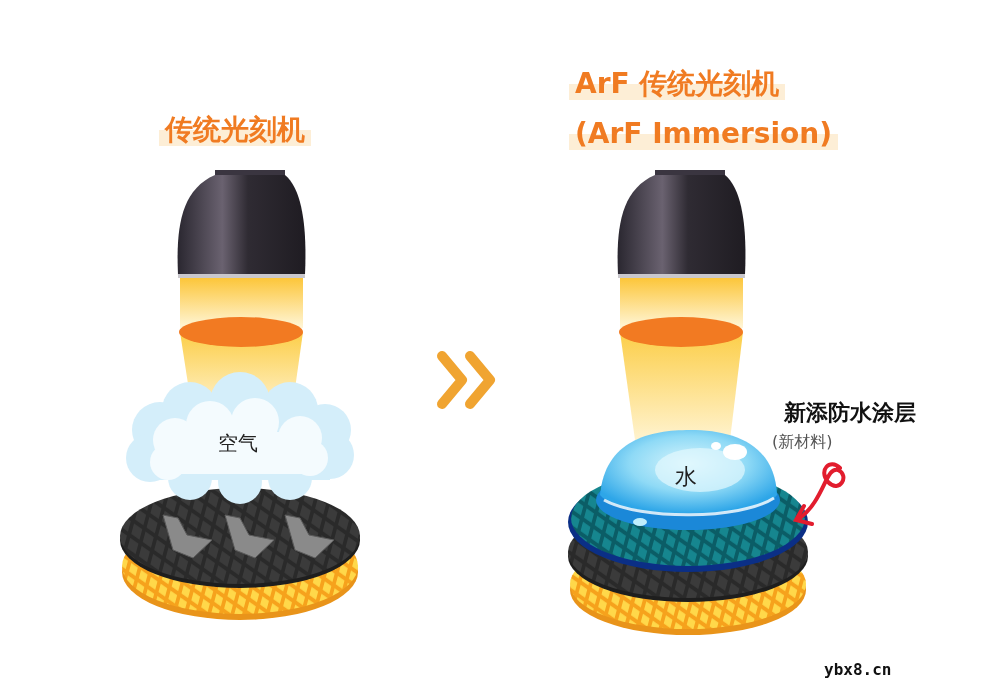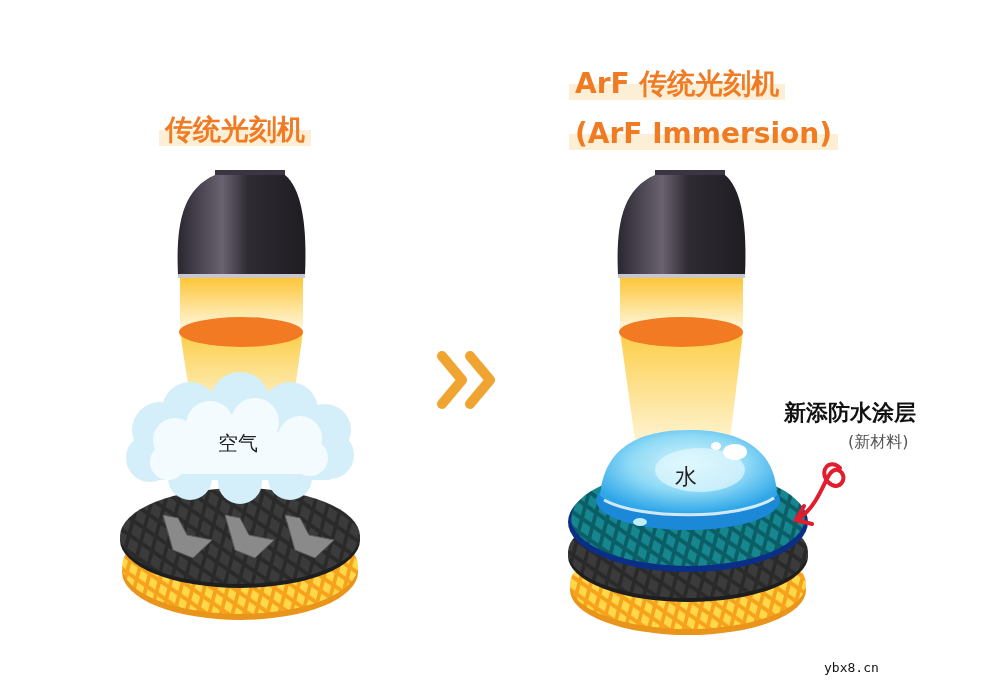--- a/index.html
+++ b/index.html
@@ -9,22 +9,22 @@
     .title .hl { position: relative; display: inline-block; }
     .title .hl::before { content: ""; position: absolute; left: -6px; right: -6px; bottom: 2px; height: 16px; background: #fdeed6; z-index: -1; }
     #title-left { left: 165px; top: 80px; margin-top: 32px; }
     #title-right-1 { left: 575px; top: 66px; }
     #title-right-2 { left: 575px; top: 116px; }
     svg.scene { position: absolute; left: 0; top: 0; }
     .label { position: absolute; white-space: nowrap; }
     #air-label { left: 218px; top: 430px; font-size: 20px; color: #222; }
     #water-label { left: 675px; top: 462px; font-size: 22px; color: #222; }
     #coating-title { left: 776px; top: 398px; font-size: 22px; font-weight: bold; color: #111; margin-left: 8px; }
-    #coating-sub { left: 848px; top: 432px; font-size: 16px; color: #555; }
-    #watermark { left: 824px; top: 660px; font-family: "DejaVu Sans Mono", monospace; font-size: 13px; color: #111; }
+    #coating-sub { left: 772px; top: 432px; font-size: 16px; color: #555; }
+    #watermark { left: 824px; top: 660px; font-family: "DejaVu Sans Mono", monospace; font-size: 16px; color: #111; font-weight: bold; }
   </style>
 </head>
 <body>
 
 <svg class="scene" width="1000" height="700" viewBox="0 0 1000 700">
   <defs>
     <linearGradient id="lampGrad" x1="0" x2="1" y1="0" y2="0">
       <stop offset="0" stop-color="#2a2730"></stop>
       <stop offset="0.35" stop-color="#6a6270"></stop>
       <stop offset="0.55" stop-color="#2f2b33"></stop>

